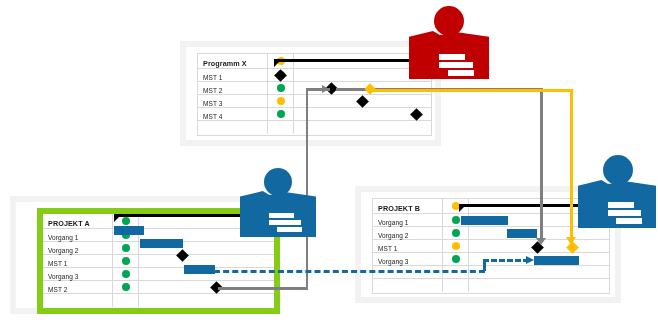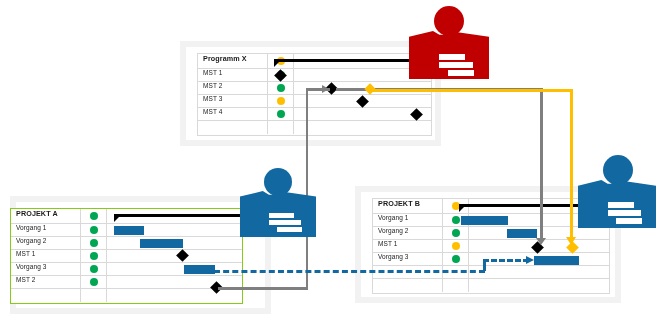--- a/index.html
+++ b/index.html
@@ -14,21 +14,21 @@
 
   
   .panel{position:absolute;background:#f2f2f2;}
   .panel-inner{position:absolute;background:#ffffff;}
 
   
   .gtable{position:absolute;background:#ffffff;border-collapse:collapse;}
   .grow{position:absolute;left:0;box-sizing:border-box;
         border-bottom:1px solid #d9d9d9;background:#ffffff;}
   .cell-name{position:absolute;left:0;top:0;height:100%;box-sizing:border-box;
-             border-right:1px solid #d9d9d9;display:flex;align-items:flex-start;
+             border-right:1px solid #d9d9d9;display:flex;align-items:flex-end;
              padding-left:5px;}
   .cell-dot{position:absolute;top:0;height:100%;box-sizing:border-box;
             border-right:1px solid #d9d9d9;display:flex;align-items:center;
             justify-content:center;}
   .cell-chart{position:absolute;top:0;height:100%;}
   .nm{font-size:6.5px;color:#1a1a1a;letter-spacing:.1px;white-space:nowrap;}
   .nm.hd{font-weight:bold;font-size:7.2px;}
   .dot{width:8px;height:8px;border-radius:50%;display:block;}
 
   
@@ -125,21 +125,21 @@
   <div class="capL" style="left:274px;top:62px;border-width:5px 5px 0 0;border-color:#000 transparent transparent transparent;"></div>
 
   <div class="diamond" style="left:276px;top:71px;"></div>
   <div class="diamond" style="left:327px;top:84px;"></div>
   <div class="diamond" style="left:358px;top:97px;"></div>
   <div class="diamond" style="left:412px;top:110px;"></div>
 
   <div class="panel" style="left:10px;top:196px;width:261px;height:118px;"></div>
   <div class="panel-inner" style="left:16px;top:202px;width:249px;height:106px;"></div>
 
-  <div class="gtable" style="left:10px;top:208px;width:231px;height:94px;border:1px solid #84cc16;">
+  <div class="gtable" style="left:37px;top:208px;width:231px;height:94px;border:6px solid #84cc16;">
 
     <div class="grow" style="top:0;width:231px;height:15px;">
       <div class="cell-name" style="width:70px;">
         <span class="nm hd">PROJEKT A</span>
       </div>
       <div class="cell-dot" style="left:70px;width:26px;">
         <span class="dot" style="background:#00a651;"></span>
       </div>
       <div class="cell-chart" style="left:96px;width:135px;"></div>
     </div>

